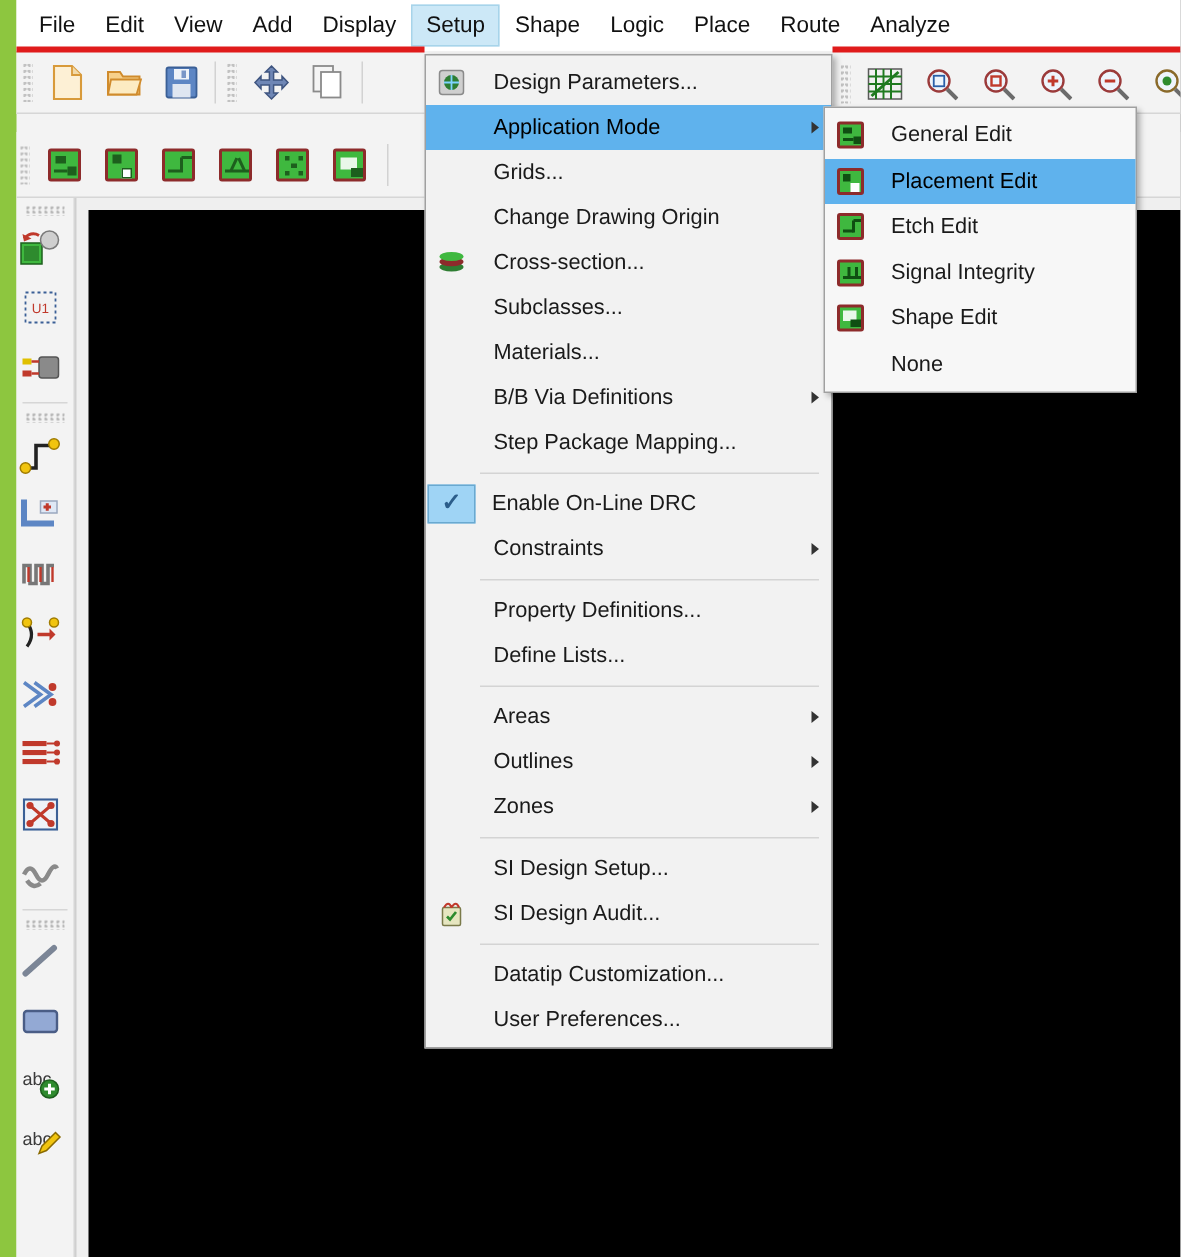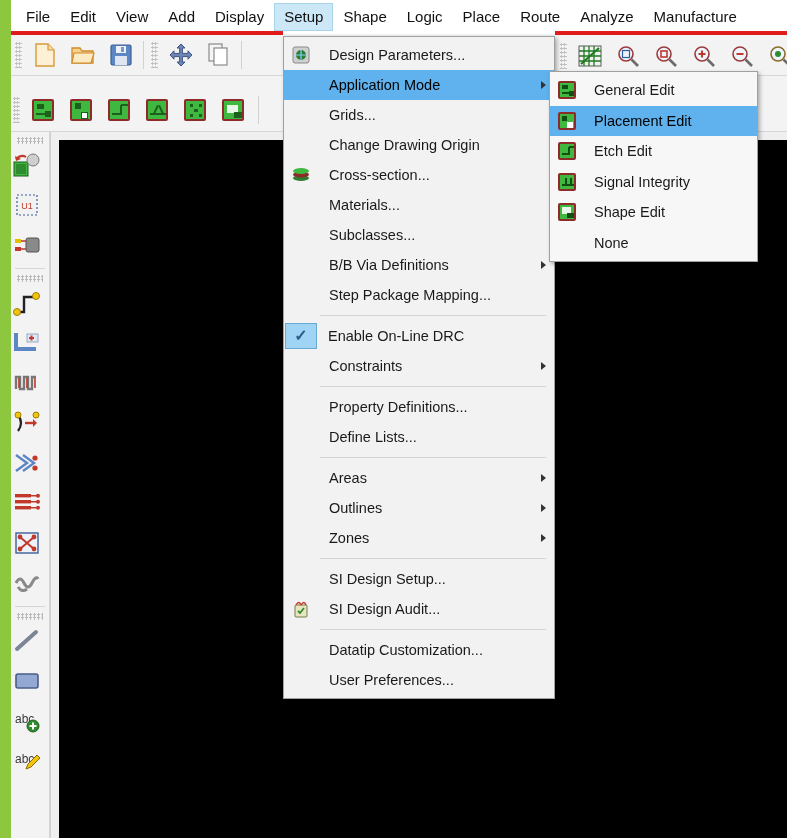--- a/index.html
+++ b/index.html
@@ -169,21 +169,20 @@
       <div class="menu-item">Edit</div>
       <div class="menu-item">View</div>
       <div class="menu-item">Add</div>
       <div class="menu-item">Display</div>
       <div class="menu-item active">Setup</div>
       <div class="menu-item">Shape</div>
       <div class="menu-item">Logic</div>
       <div class="menu-item">Place</div>
       <div class="menu-item">Route</div>
       <div class="menu-item">Analyze</div>
-      <div class="menu-item">Manufacture</div>
     </div>
   <div class="red-rule left"></div>
   <div class="red-rule right"></div>
 
   <div class="toolbar-row r1">
     <div class="grip"></div>
 
     <div class="tb-btn">
       <svg width="22" height="24" viewBox="0 0 22 24">
           <path d="M2 1h12l6 6v16H2z" fill="#fdf0d5" stroke="#d89a3a" stroke-width="1.4"></path>
@@ -487,26 +486,26 @@
             <ellipse cx="10" cy="12" rx="8" ry="3" fill="#2e7d32"></ellipse>
             <ellipse cx="10" cy="8.5" rx="8" ry="3" fill="#8d2b2b"></ellipse>
             <ellipse cx="10" cy="5" rx="8" ry="3" fill="#3fb83f"></ellipse>
           </svg>
         </span>
         <span class="mlabel">Cross-section...</span>
         <span class="marrow"></span>
       </div>
       <div class="mrow">
         <span class="micon"></span>
+        <span class="mlabel">Subclasses...</span>
+        <span class="marrow"></span>
+      </div>
+      <div class="mrow">
+        <span class="micon"></span>
         <span class="mlabel">Materials...</span>
-        <span class="marrow"></span>
-      </div>
-      <div class="mrow">
-        <span class="micon"></span>
-        <span class="mlabel">Subclasses...</span>
         <span class="marrow"></span>
       </div>
       <div class="mrow">
         <span class="micon"></span>
         <span class="mlabel">B/B Via Definitions</span>
         <span class="marrow">
           <span class="arrow-right"></span>
         </span>
       </div>
       <div class="mrow">

